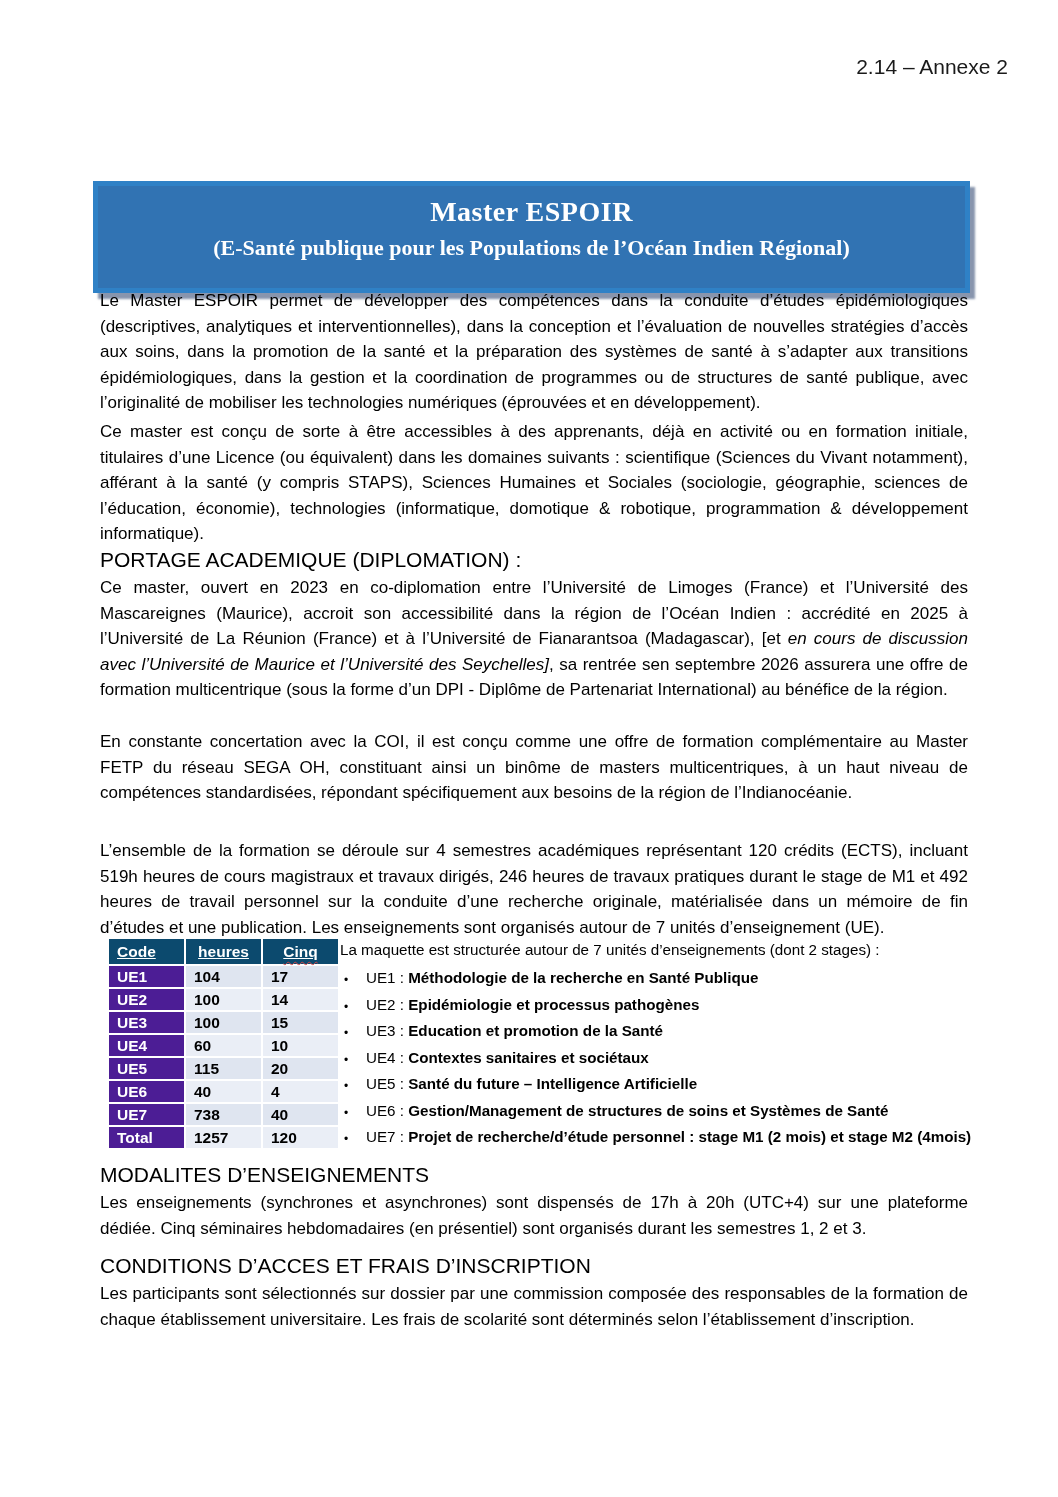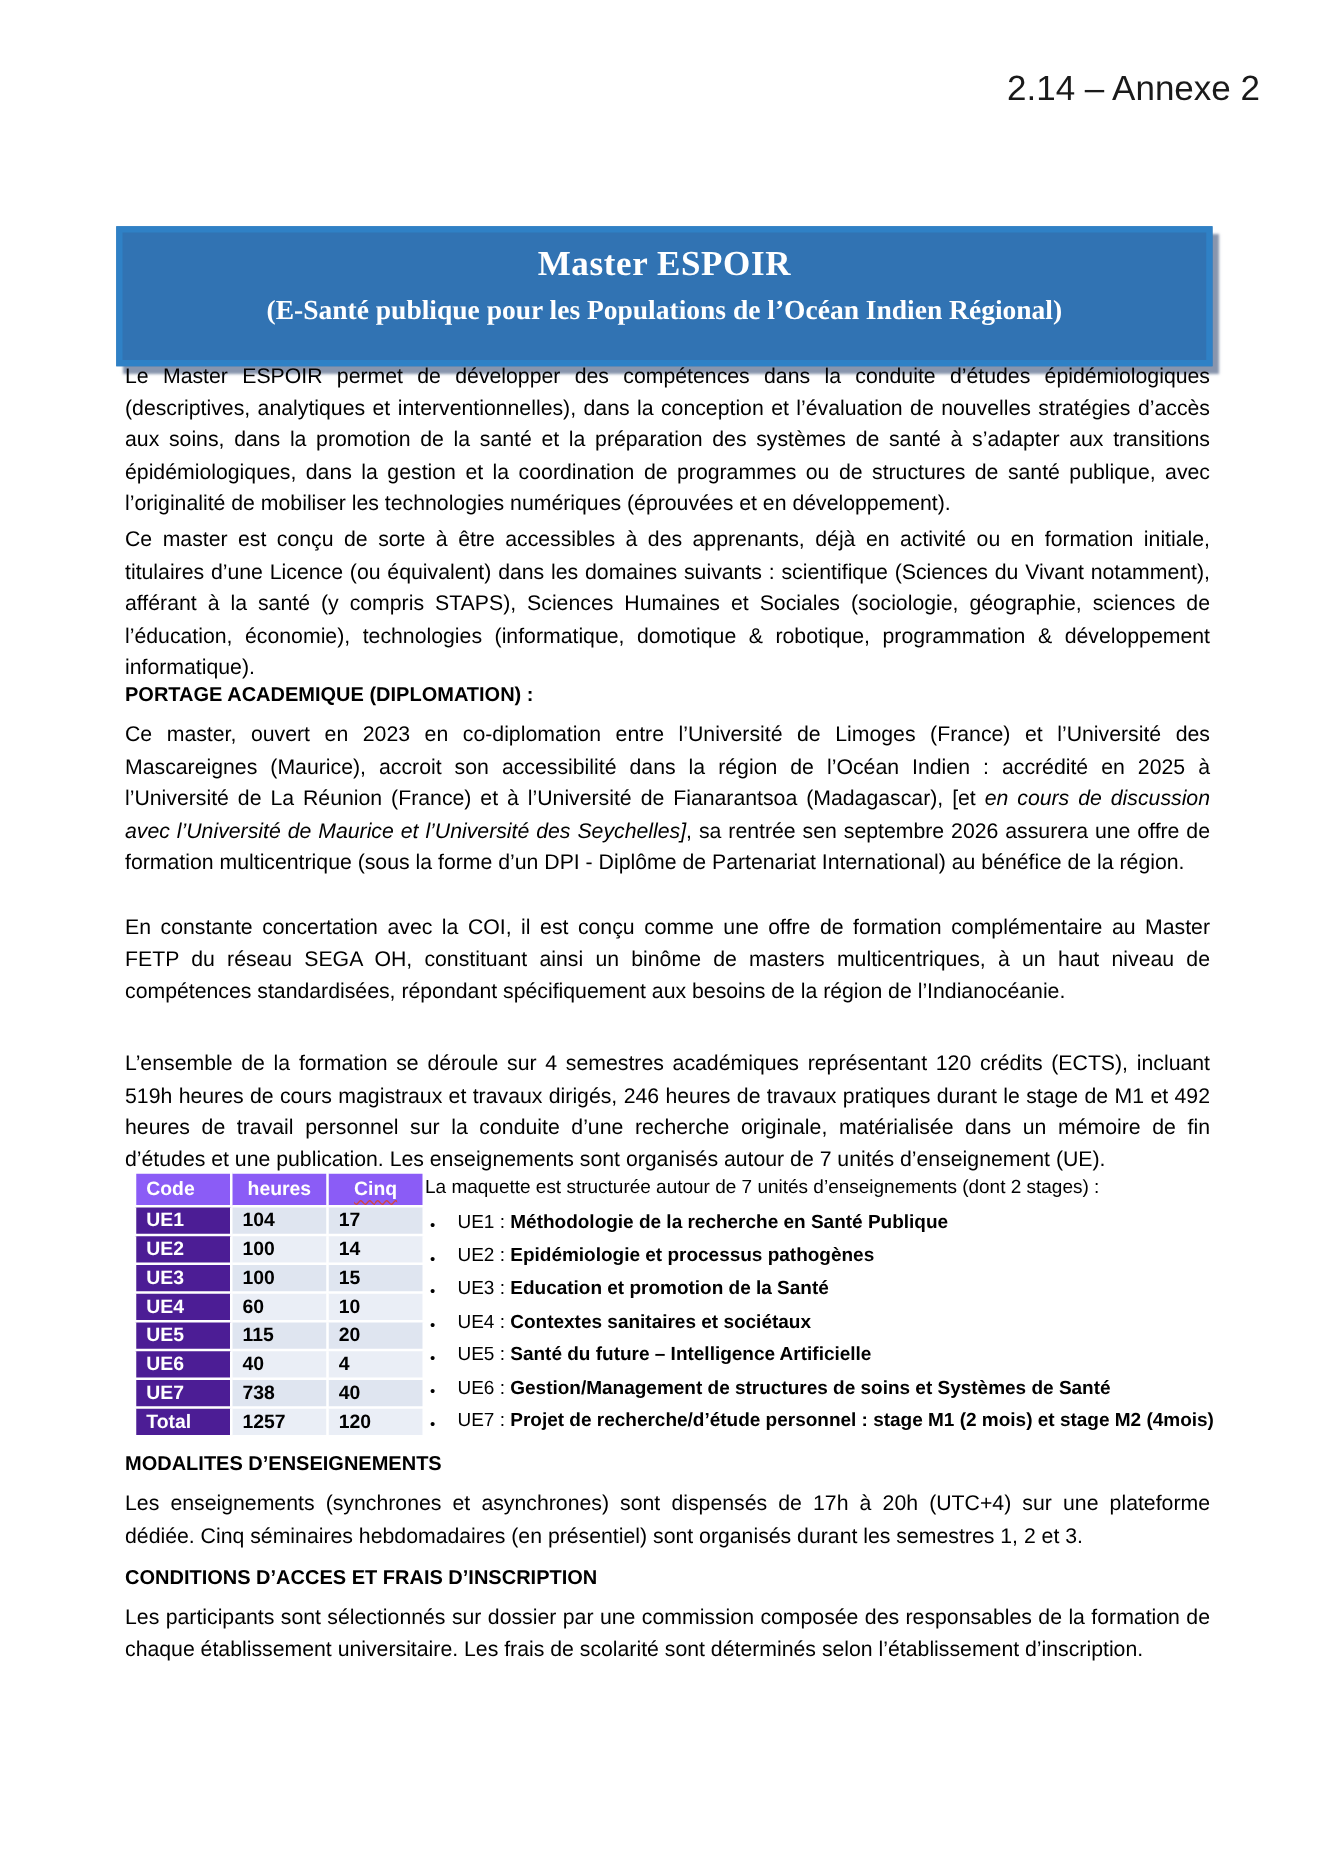--- a/index.html
+++ b/index.html
@@ -10,21 +10,21 @@
     height: 1497px;
     background: #ffffff;
     font-family: "Liberation Sans", sans-serif;
     color: #000000;
     overflow: hidden;
   }
   .annex-label {
     position: absolute;
     top: 55px;
     right: 50px;
-    font-size: 28px;
+    font-size: 21px;
     color: #1a1a1a;
   }
   .banner {
     position: absolute;
     left: 93px;
     top: 181px;
     width: 877px;
     height: 112px;
     background: #3173b3;
     border: 5px solid #2f81c6;
@@ -48,41 +48,42 @@
     left: 100px;
     width: 868px;
     font-size: 17px;
     line-height: 25.5px;
     text-align: justify;
   }
   .heading {
     position: absolute;
     left: 100px;
     width: 868px;
-    font-size: 16px;
-    font-weight: bold;
+    font-size: 21px;
+    font-weight: normal;
   }
   .ue-table {
     position: absolute;
     left: 107px;
     top: 937px;
     border-collapse: collapse;
     font-size: 15.5px;
   }
   .ue-table th, .ue-table td {
     border: 2px solid #ffffff;
     padding: 0 8px;
     height: 23px;
   }
   .ue-table th {
-    background: #8b5cf6;
+    background: #0c4a6e;
     color: #ffffff;
     font-weight: bold;
     text-align: left;
     height: 27px;
+    text-decoration: underline;
   }
   .ue-table th.num-col { text-align: center; }
   .ue-table td.row-head {
     background: #4c1d95;
     color: #ffffff;
     font-weight: bold;
     width: 77px;
   }
   .ue-table td.num {
     text-align: left;

